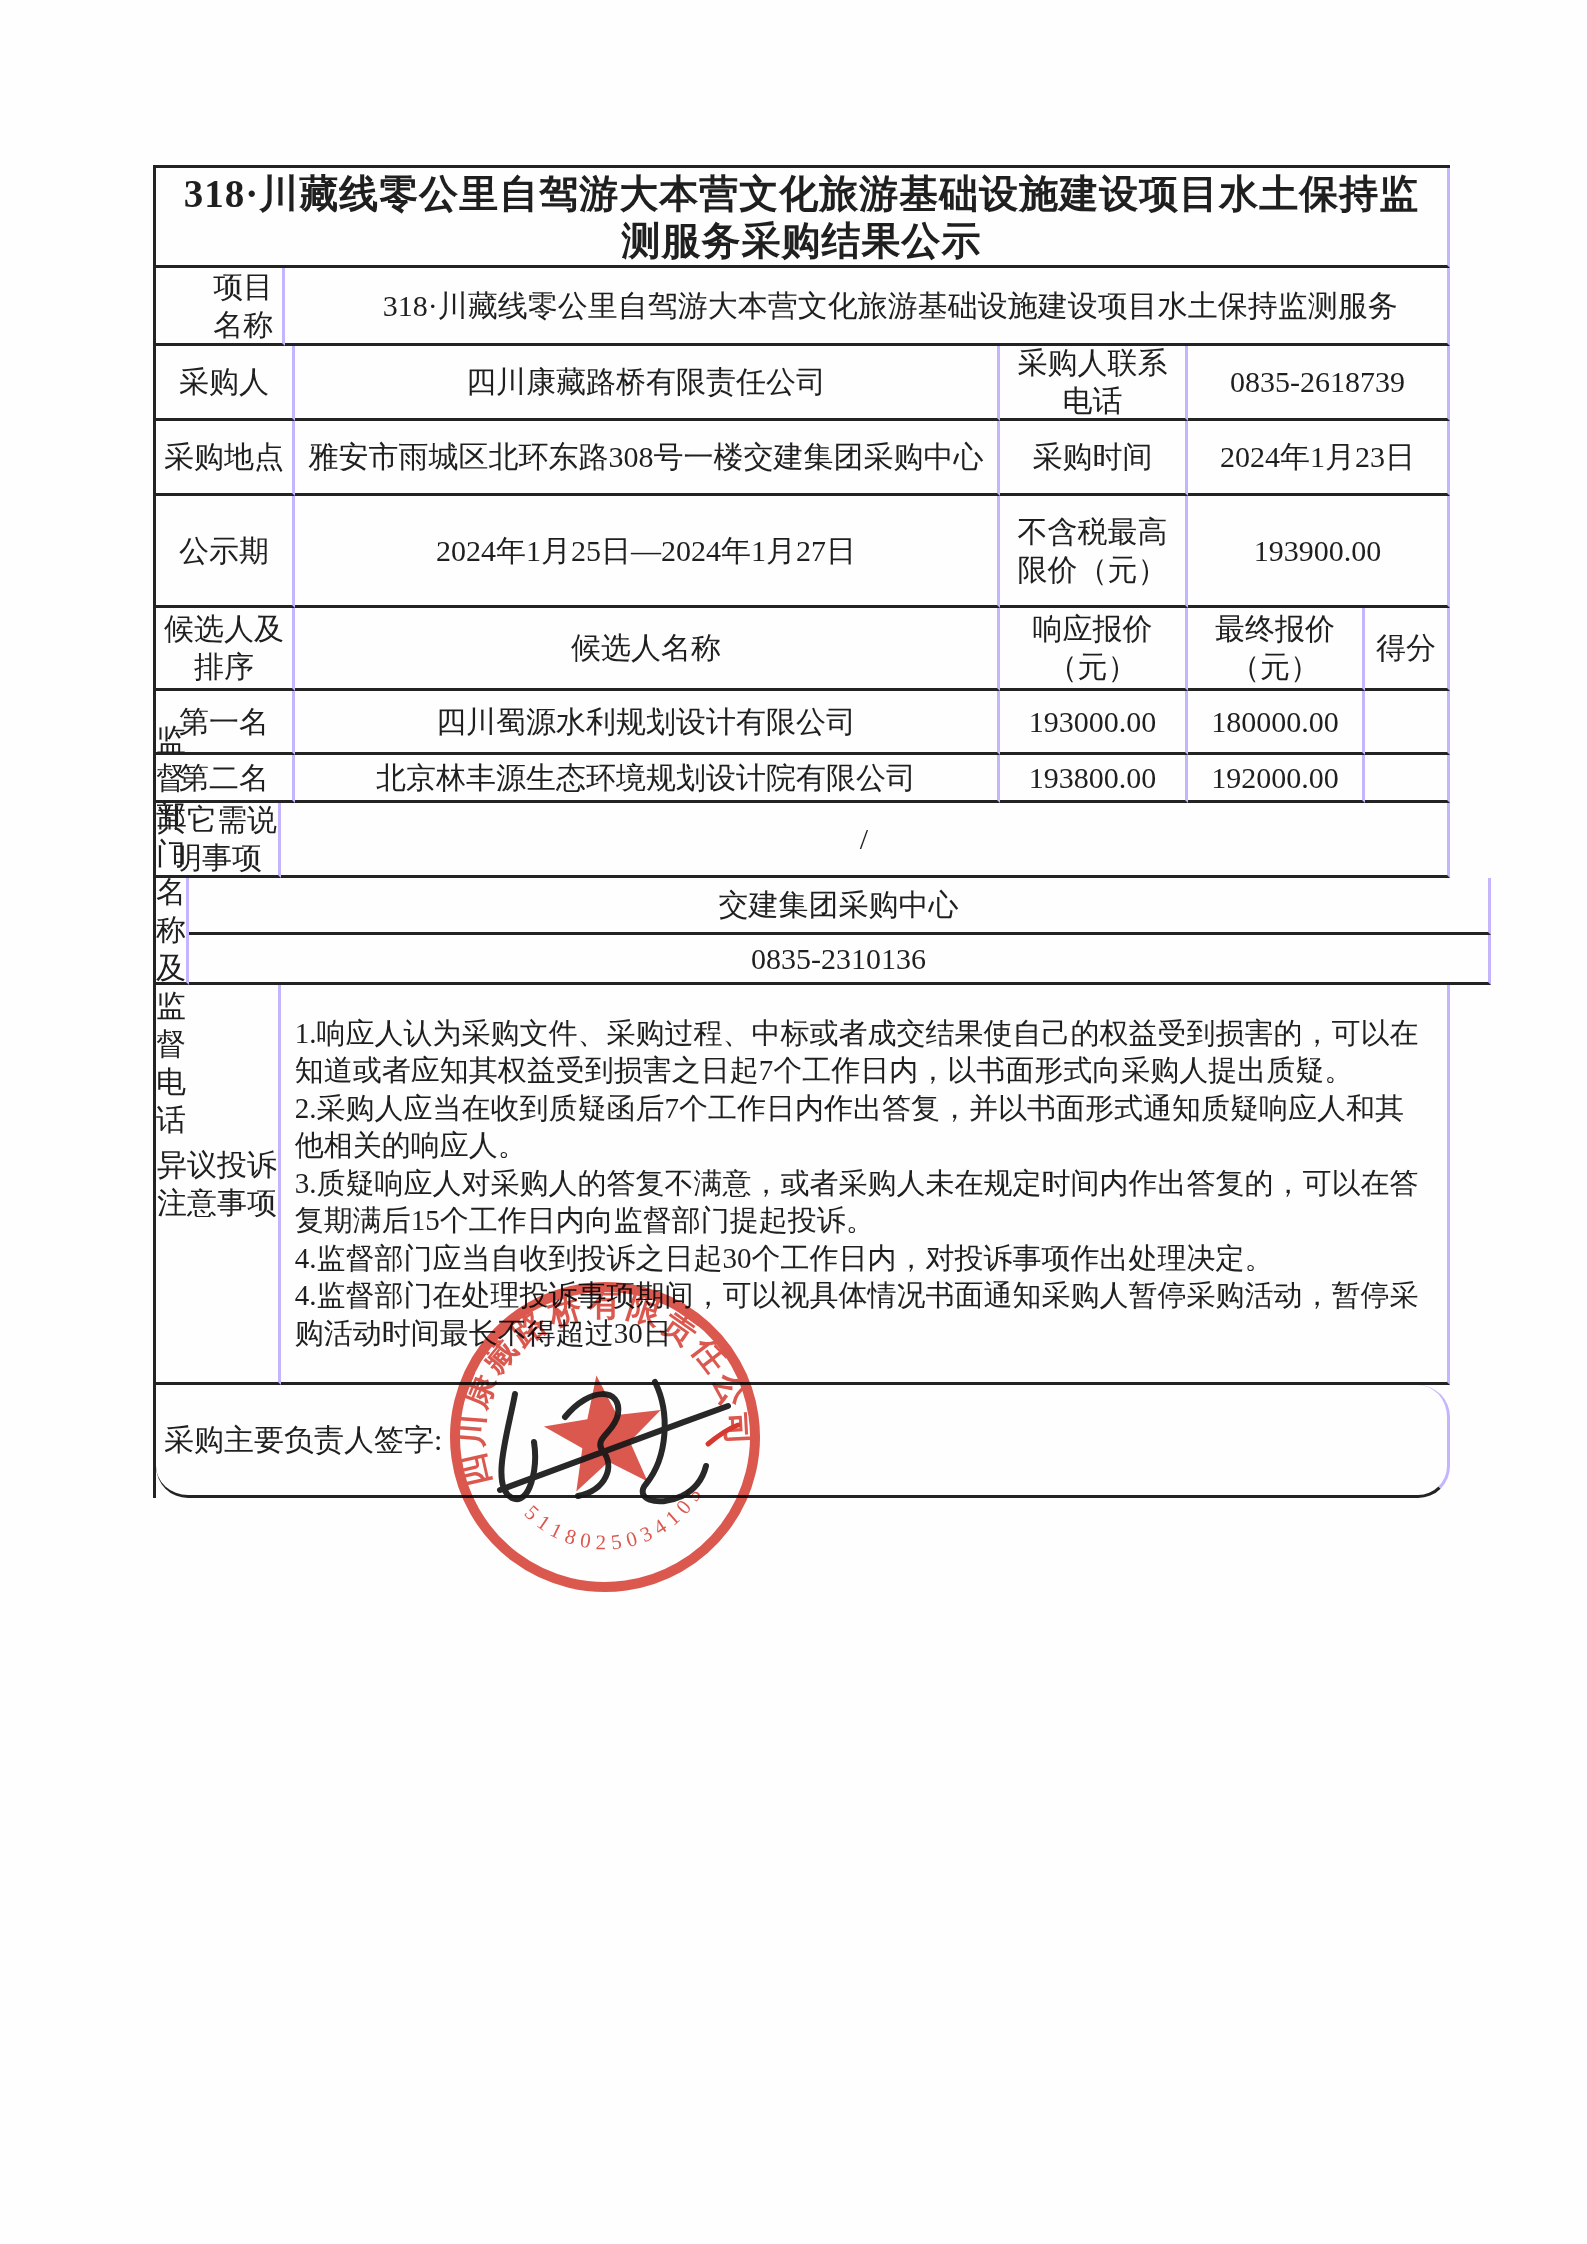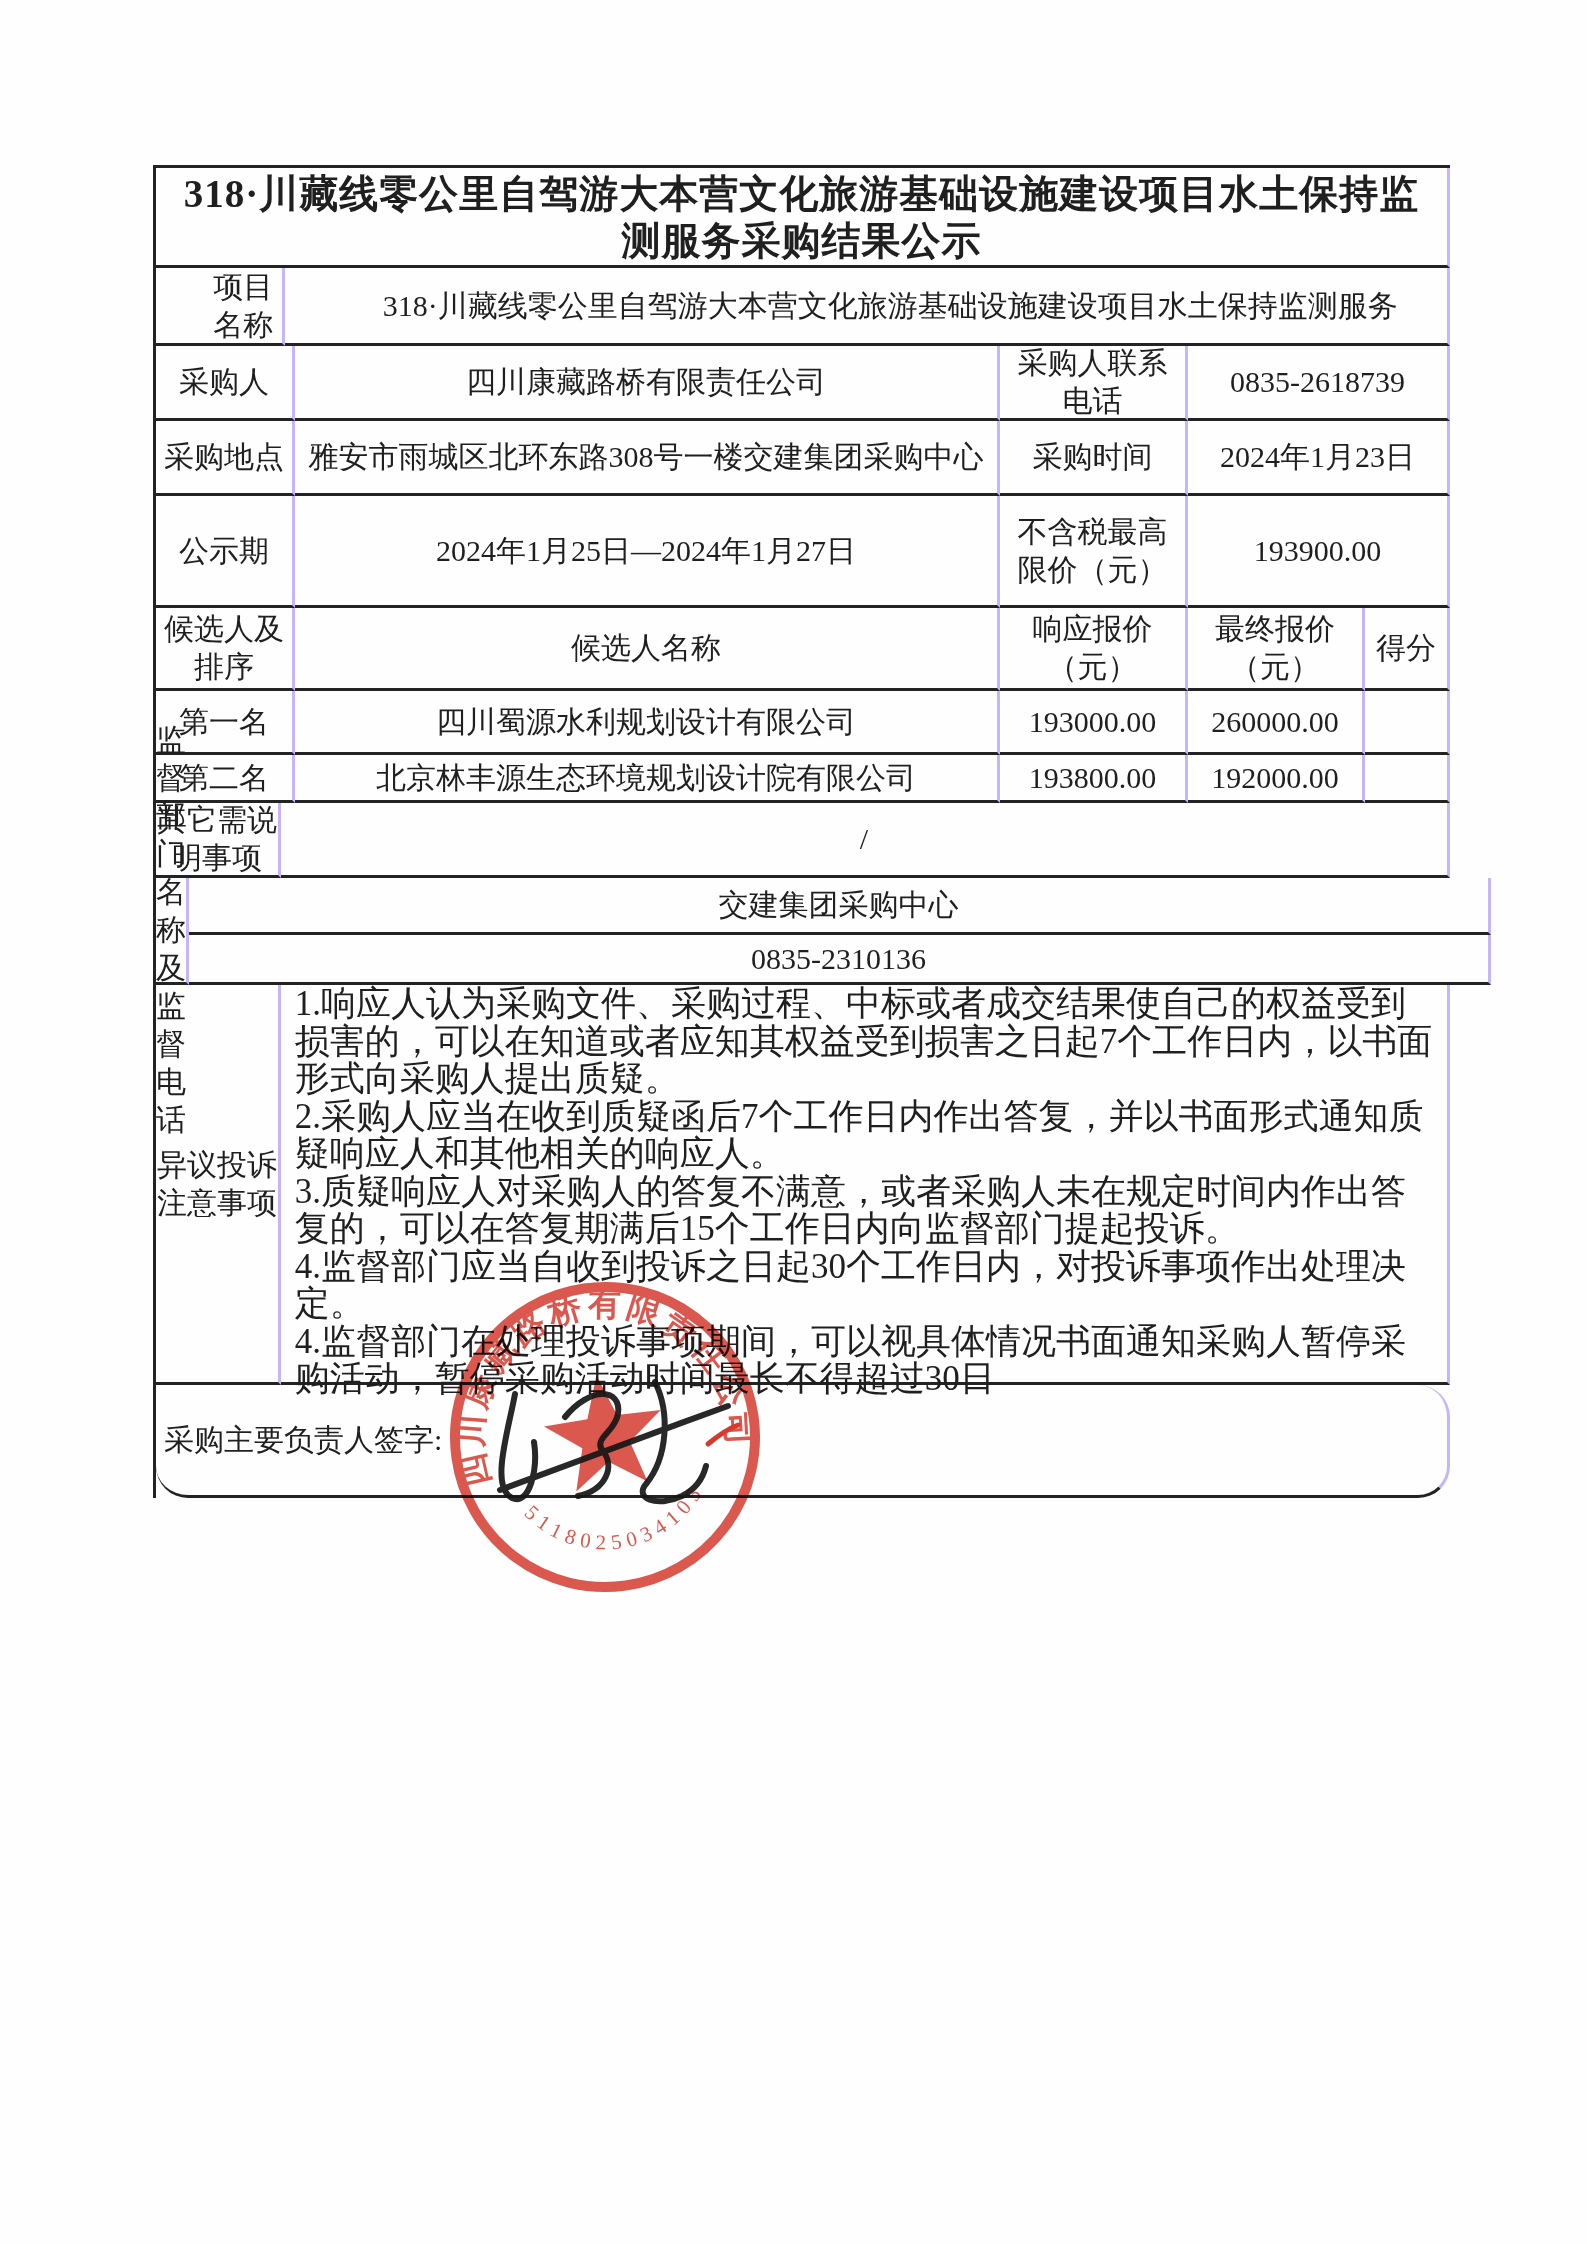--- a/index.html
+++ b/index.html
@@ -33,21 +33,21 @@
   .h75b { height:75px; } .h112 { height:112px; } .h83 { height:83px; }
   .h64 { height:64px; } .h68 { height:48px; } .h75c { height:75px; }
   .h57 { height:57px; } .h50 { height:50px; } .h107 { height:107px; }
   .h400 { height:400px; } .h113 { height:113px;border-radius:32px; }
   .title-cell { flex-direction:column; font-weight:bold; font-size:39px; line-height:47px; letter-spacing:1px; }
   .wrapNarrow140 { max-width:146px; display:inline-block; }
   .wrapNarrow165 { max-width:166px; display:inline-block; }
   .stack { display:flex; flex-direction:column; }
   .objection-text {
     align-items:center; justify-content:flex-start; text-align:left;
-    padding:0 14px; font-size:35px; line-height:37.5px;
+    padding:0 14px; font-size:29px; line-height:37.5px;
     flex-direction:column;
   }
   .objection-text .inner { margin:auto 0; }
   .objection-text p { margin:0; }
   .sign-cell { justify-content:flex-start; text-align:left; padding-left:8px; }
   
   .stamp {
     position:absolute; left:440px; top:1272px; width:330px; height:330px;
     opacity:0.85; mix-blend-mode:multiply; pointer-events:none;
   }
@@ -109,21 +109,21 @@
       <div class="cell cD h83">
         <span class="wrapNarrow140">最终报价（元）</span>
       </div>
       <div class="cell cE h83">得分</div>
     </div>
 
     <div class="t-row">
       <div class="cell cA h64">第一名</div>
       <div class="cell cB h64">四川蜀源水利规划设计有限公司</div>
       <div class="cell cC h64">193000.00</div>
-      <div class="cell cD h64">260000.00</div>
+      <div class="cell cD h64">180000.00</div>
       <div class="cell cE h64"></div>
     </div>
 
     <div class="t-row">
       <div class="cell cA h68">第二名</div>
       <div class="cell cB h68">北京林丰源生态环境规划设计院有限公司</div>
       <div class="cell cC h68">193800.00</div>
       <div class="cell cD h68">192000.00</div>
       <div class="cell cE h68"></div>
     </div>

